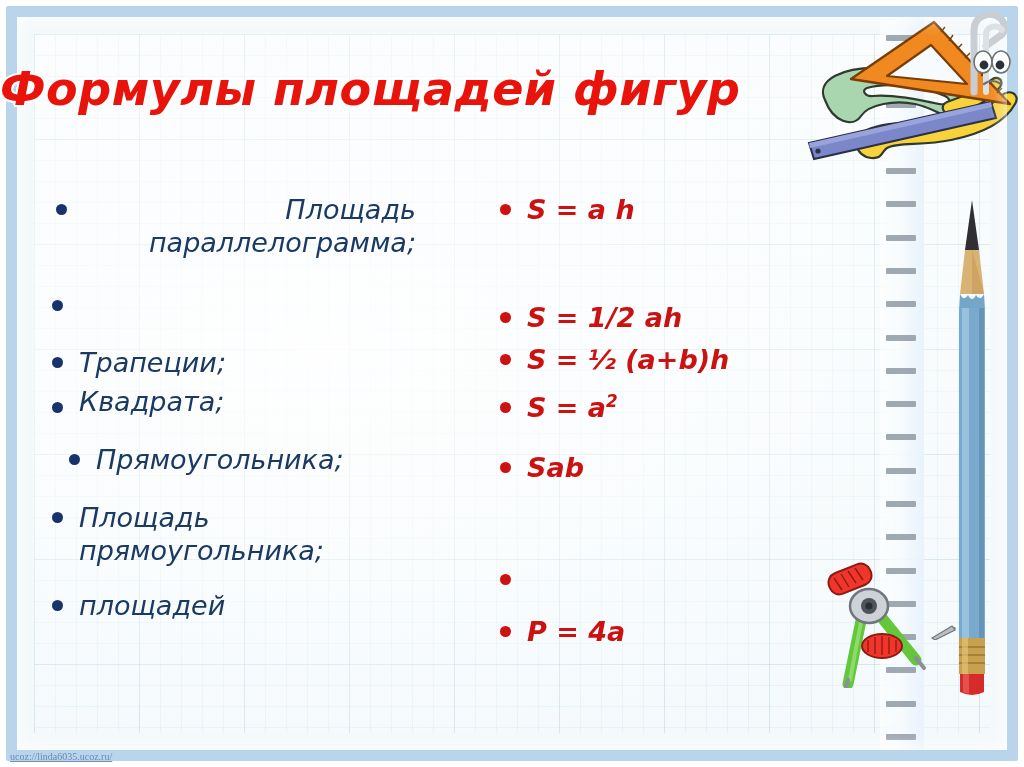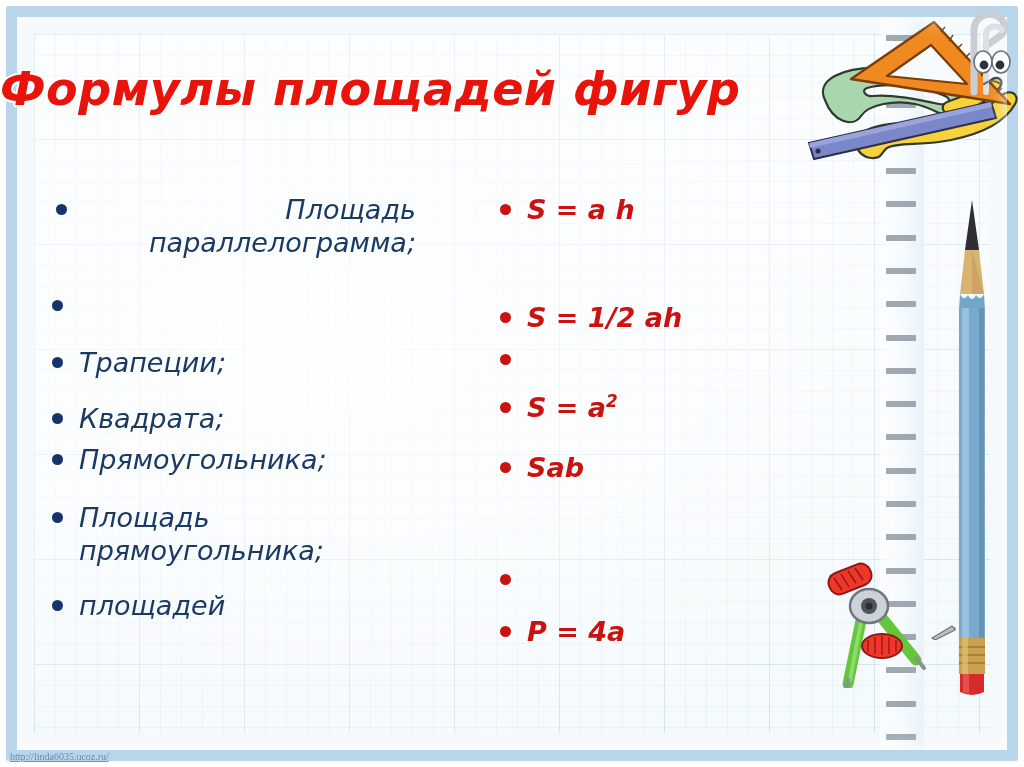--- a/index.html
+++ b/index.html
@@ -273,25 +273,25 @@
       <span class="bullet navy"></span>
       <span class="li-text navy">Площадь параллелограмма;</span>
     </div>
     <div class="bullet-row" style="top:108px;left:0;width:360px;">
       <span class="bullet navy"></span>
     </div>
     <div class="bullet-row" style="top:158px;left:0;width:360px;margin-top:7px;">
       <span class="bullet navy"></span>
       <span class="li-text navy">Трапеции;</span>
     </div>
-    <div class="bullet-row" style="top:221px;left:0;width:360px;">
+    <div class="bullet-row" style="top:204px;left:0;width:360px;align-items:center;">
       <span class="bullet navy"></span>
       <span class="li-text navy">Квадрата;</span>
     </div>
-    <div class="bullet-row" style="top:262px;left:0;width:360px;">
+    <div class="bullet-row" style="top:262px;left:17px;width:360px;">
       <span class="bullet navy"></span>
       <span class="li-text navy">Прямоугольника;</span>
     </div>
     <div class="bullet-row" style="top:320px;left:0;width:300px;">
       <span class="bullet navy"></span>
       <span class="li-text navy">Площадь прямоугольника;</span>
     </div>
     <div class="bullet-row" style="top:408px;left:0;width:360px;">
       <span class="bullet navy"></span>
       <span class="li-text navy">площадей</span>
@@ -302,20 +302,21 @@
     <div class="bullet-row" style="top:12px;left:0;">
       <span class="bullet red"></span>
       <span class="li-text red"><span>S  = a h</span></span>
     </div>
     <div class="bullet-row" style="top:120px;left:0;">
       <span class="bullet red"></span>
       <span class="li-text red"><span>S = 1/2 ah</span></span>
     </div>
     <div class="bullet-row" style="top:162px;left:0;">
       <span class="bullet red"></span>
+      <span class="li-text red"><span>S = ½ (a+b)h</span></span>
     </div>
     <div class="bullet-row" style="top:210px;left:0;">
       <span class="bullet red"></span>
       <span class="li-text red"><span>S = a</span><sup>2</sup></span>
     </div>
     <div class="bullet-row" style="top:270px;left:0;">
       <span class="bullet red"></span>
       <span class="li-text red"><span>Sab</span></span>
     </div>
     <div class="bullet-row" style="top:382px;left:0;">
@@ -433,15 +434,15 @@
           <path d="M84 78 L84 90"></path>
       </g>
     </g>
   </svg>
 
   <svg class="clip-nib" viewBox="0 0 26 18">
     <path d="M2 16 L22 4 L25 8 L5 18 Z" fill="#b9bec5" stroke="#6f767e" stroke-width="1.2"></path>
     <path d="M22 4 L25 8 L26 6 Z" fill="#6f767e"></path>
   </svg>
 
-  <a class="footer-link" href="#">http://linda6035.ucoz.ru/</a>
+  <a class="footer-link" href="#">ucoz://linda6035.ucoz.ru/</a>
 
 </div>
 
 </body></html>

